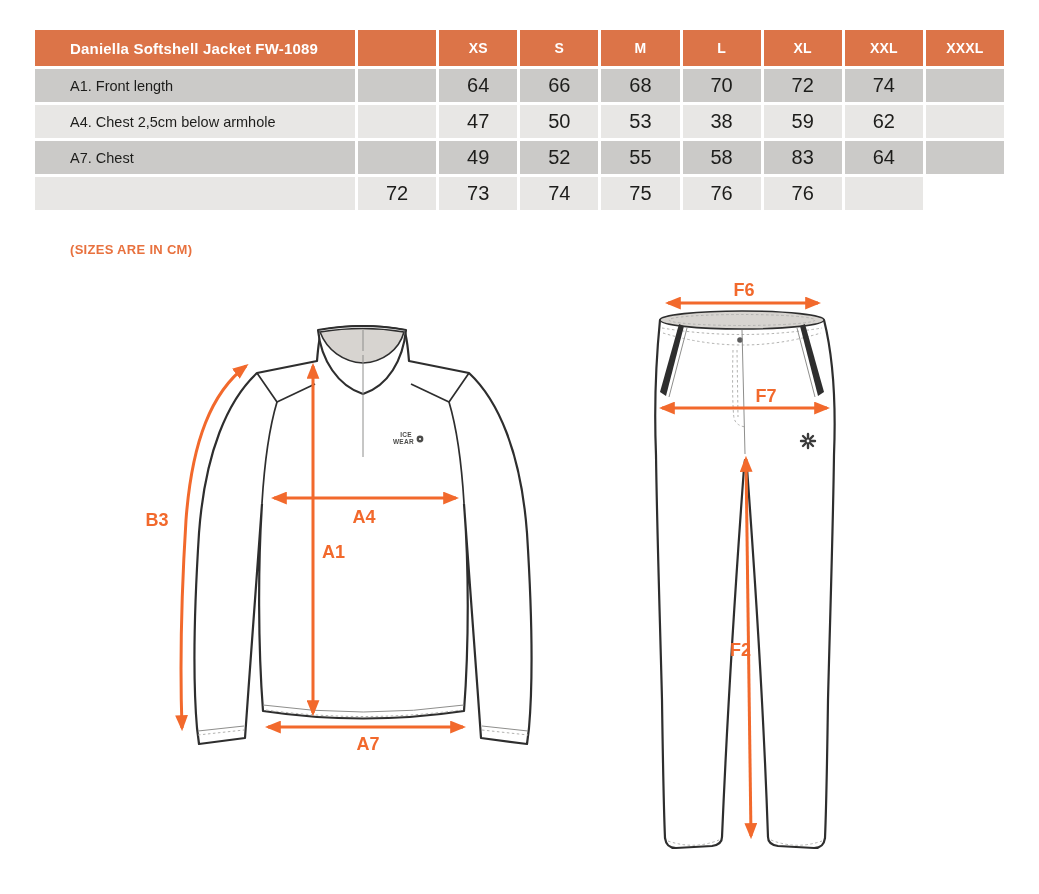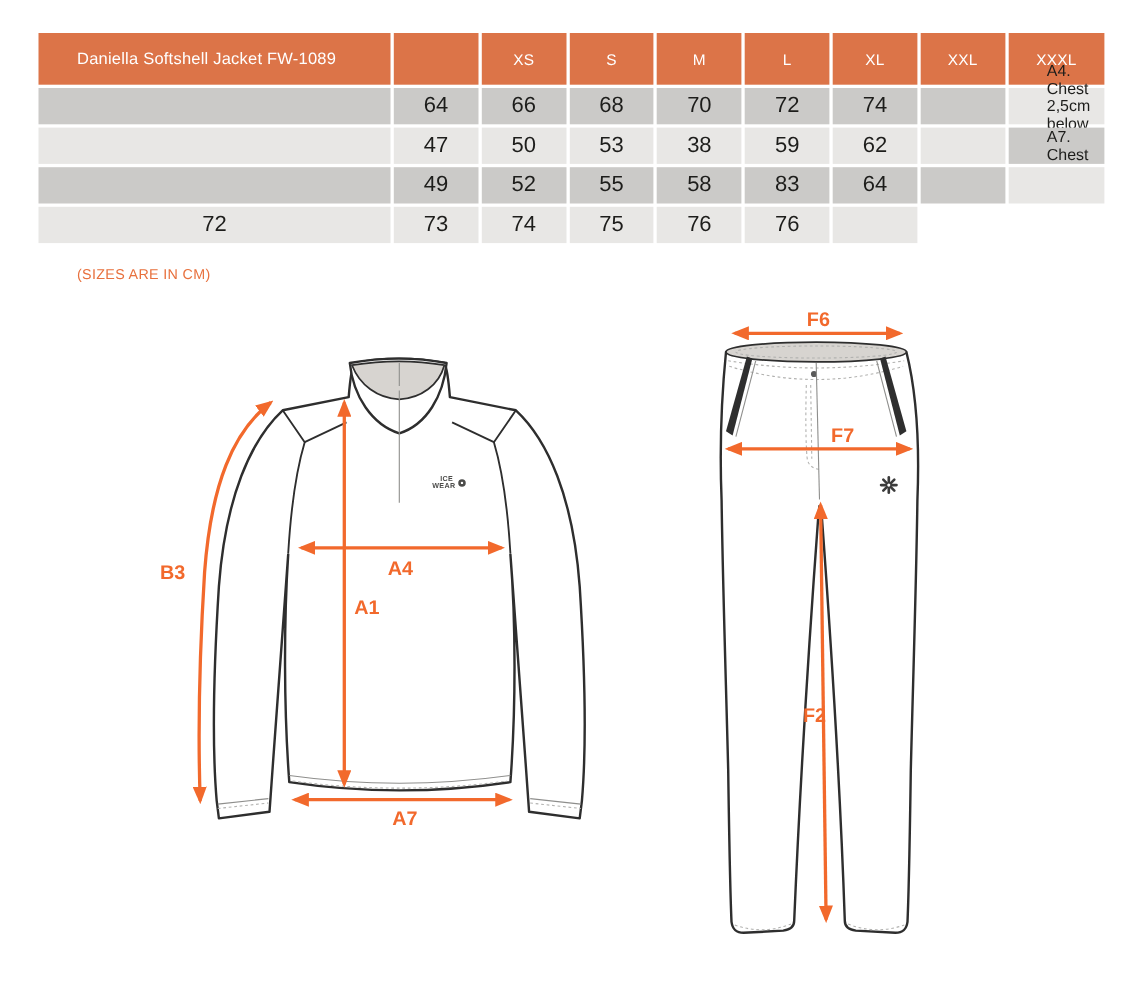--- a/index.html
+++ b/index.html
@@ -10,29 +10,29 @@
   body{
     width:1039px;height:894px;background:#ffffff;position:relative;
     font-family:"Liberation Sans", sans-serif;color:var(--text);overflow:hidden;
   }
   .size-table{
     position:absolute;left:35px;top:30px;width:969px;
     display:grid;grid-template-columns:320px repeat(8,1fr);
     gap:3px;
   }
   .cell{display:flex;align-items:center;justify-content:center;font-size:20px;}
-  .cell.head{background:var(--header-bg);color:#fff;font-weight:normal;height:47px;font-size:14px;letter-spacing:.2px;}
+  .cell.head{background:var(--header-bg);color:#fff;font-weight:bold;height:36px;font-size:14px;letter-spacing:.2px;}
   .cell.body{height:33px;}
   .cell.label{justify-content:flex-start;padding-left:35px;font-size:14.5px;}
   .cell.title-cell{font-size:15px;}
   .cell.dark{background:var(--row-dark);}
   .cell.light{background:var(--row-light);}
   .sizes-note{
     position:absolute;left:70px;top:242px;color:var(--note);
-    font-size:13px;font-weight:normal;letter-spacing:.3px;
+    font-size:13px;font-weight:bold;letter-spacing:.3px;
   }
   svg.diagram{position:absolute;left:0;top:270px;width:1039px;height:624px;}
   .outline{fill:#ffffff;stroke:var(--line);stroke-width:2.2;stroke-linejoin:round;}
   .seam{fill:none;stroke:var(--line);stroke-width:1.7;stroke-linejoin:round;}
   .grayfill{fill:#D7D4D0;stroke:var(--line);stroke-width:1.6;}
   .thin{fill:none;stroke:#8E8E8C;stroke-width:1;}
   .stitch{fill:none;stroke:#B2B2B0;stroke-width:1;stroke-dasharray:2.5 2.5;}
   .arrow{fill:none;stroke:var(--accent);stroke-width:3;}
   .arrowhead{fill:var(--accent);}
   .diagram-label{font-size:18px;font-weight:bold;fill:var(--accent);}
@@ -46,20 +46,21 @@
 <div class="size-table">
     <div class="cell head label title-cell">Daniella Softshell Jacket FW-1089</div>
     <div class="cell head"></div>
     <div class="cell head">XS</div>
     <div class="cell head">S</div>
     <div class="cell head">M</div>
     <div class="cell head">L</div>
     <div class="cell head">XL</div>
     <div class="cell head">XXL</div>
     <div class="cell head">XXXL</div>
+    <div class="cell body label dark">A1. Front length</div>
     <div class="cell body dark"></div>
     <div class="cell body dark">64</div>
     <div class="cell body dark">66</div>
     <div class="cell body dark">68</div>
     <div class="cell body dark">70</div>
     <div class="cell body dark">72</div>
     <div class="cell body dark">74</div>
     <div class="cell body dark"></div>
     <div class="cell body label light">A4. Chest 2,5cm below armhole</div>
     <div class="cell body light"></div>

